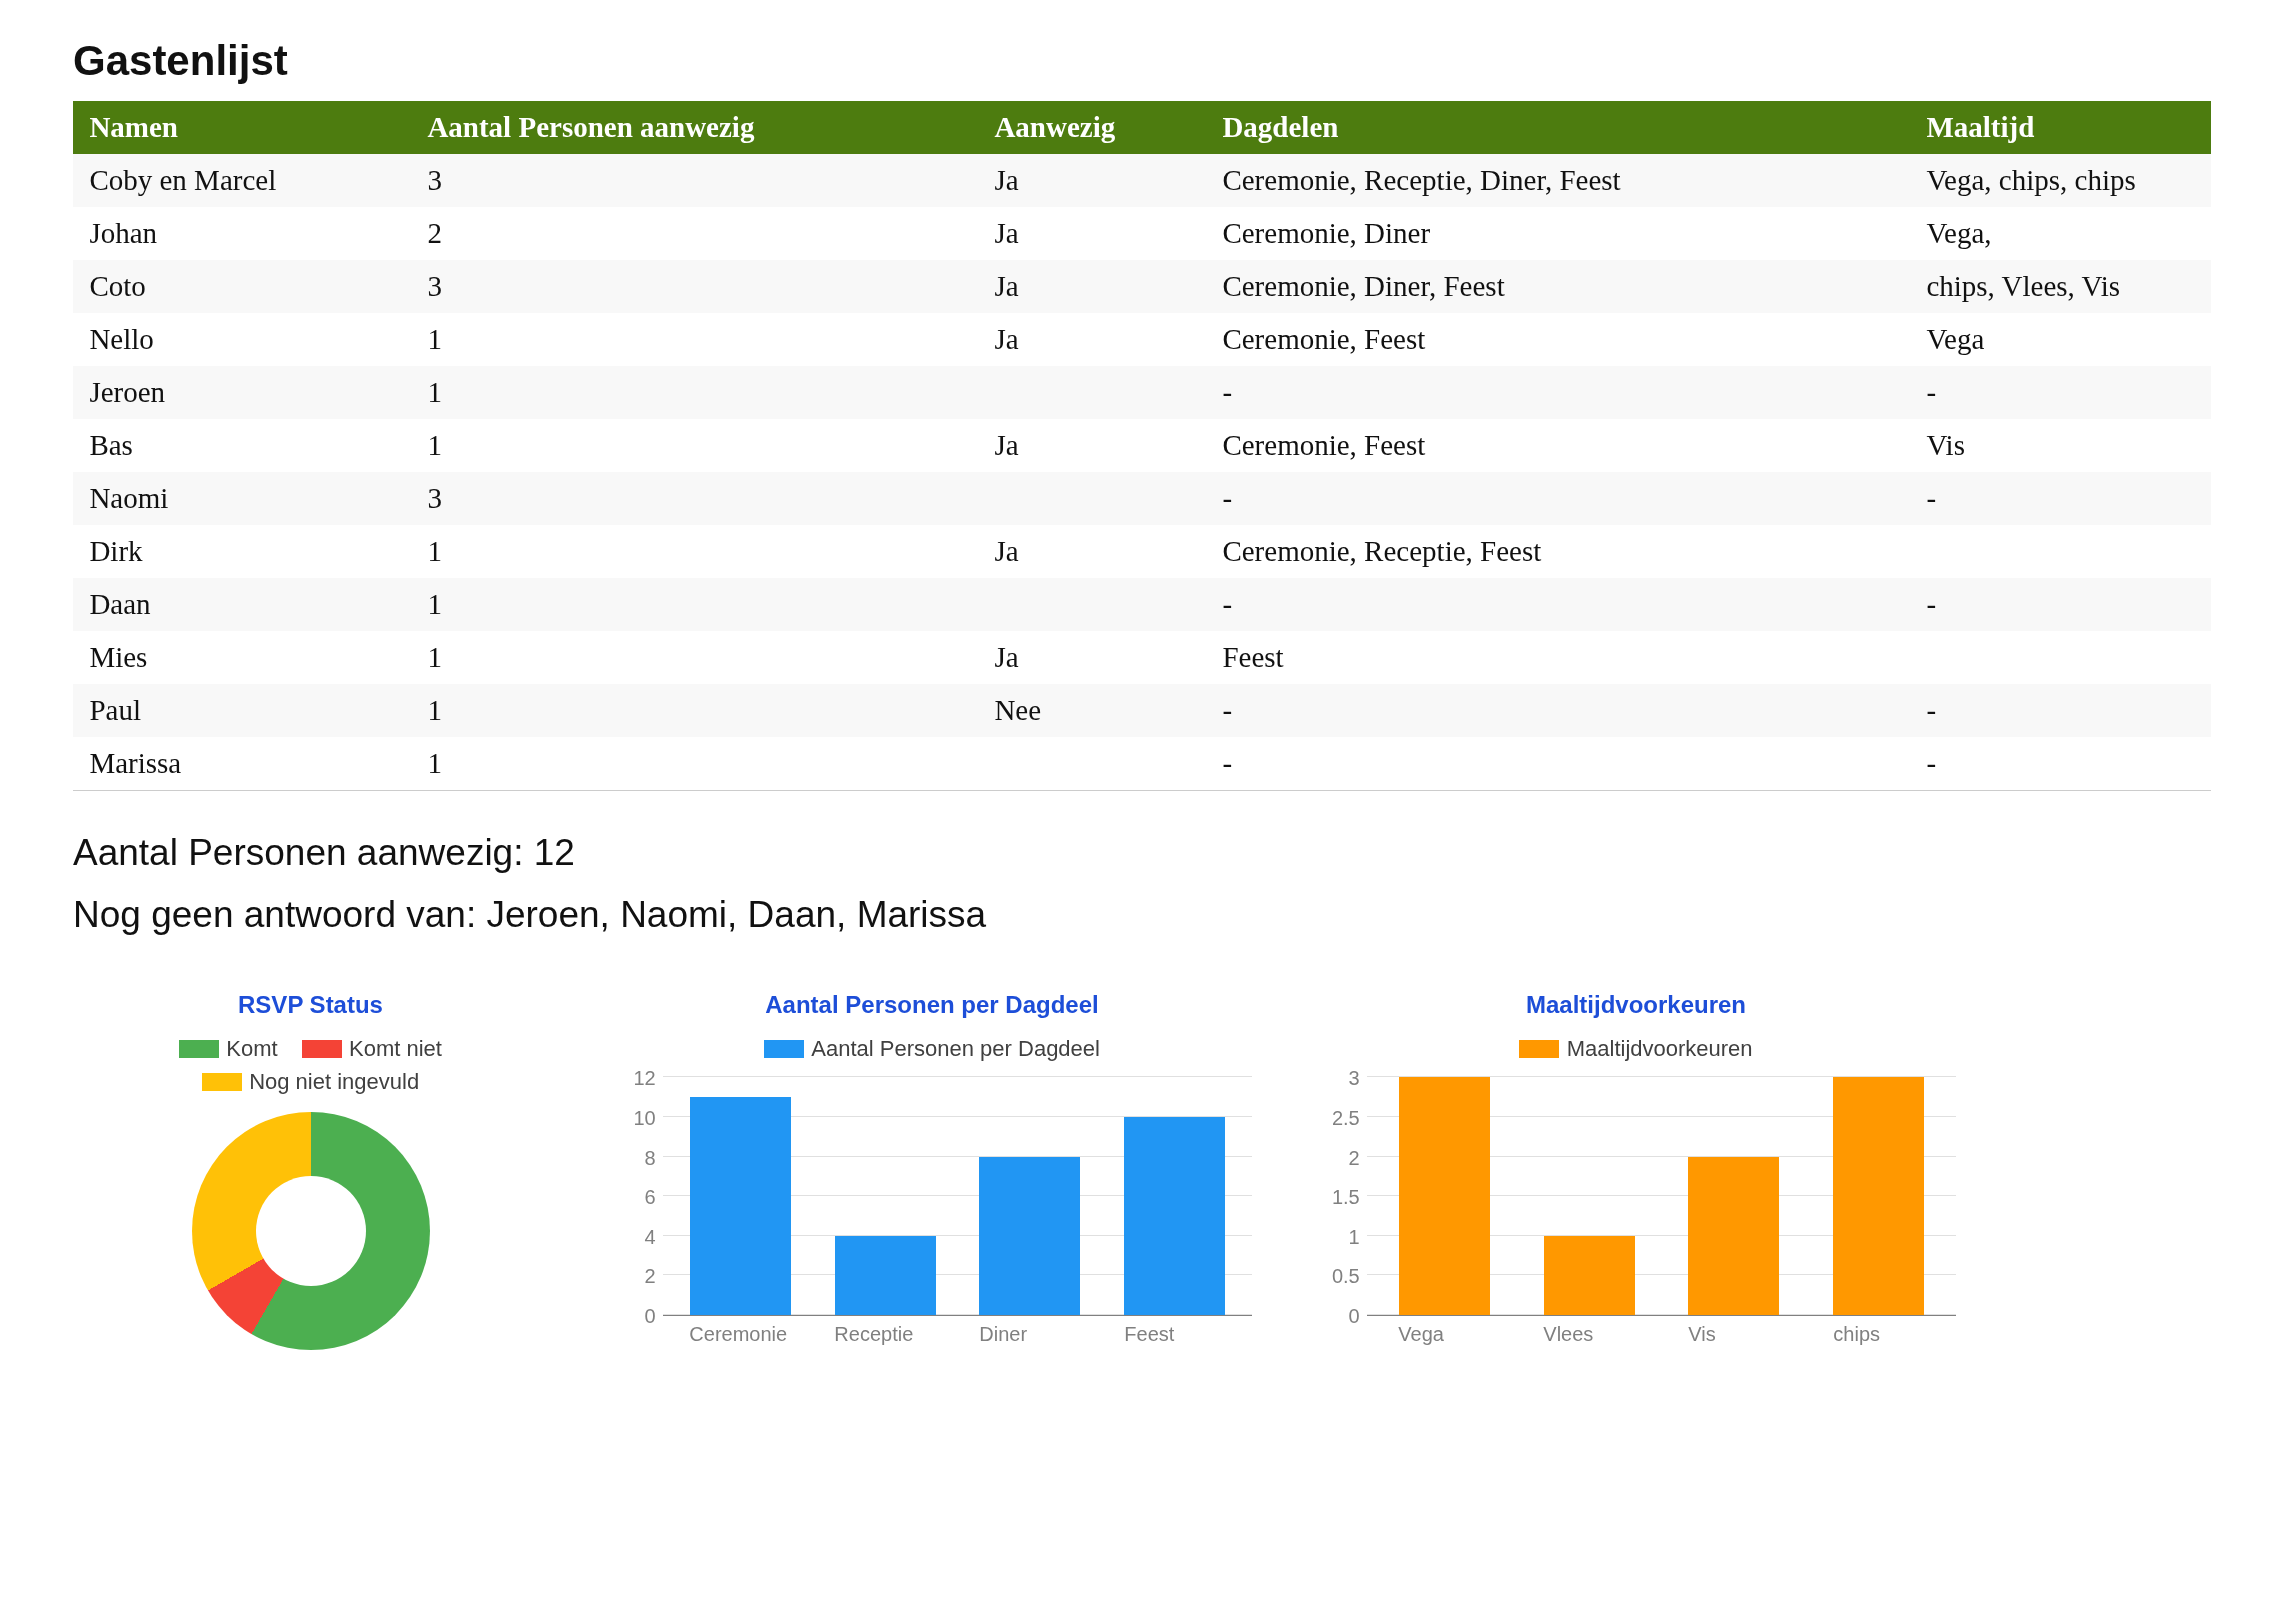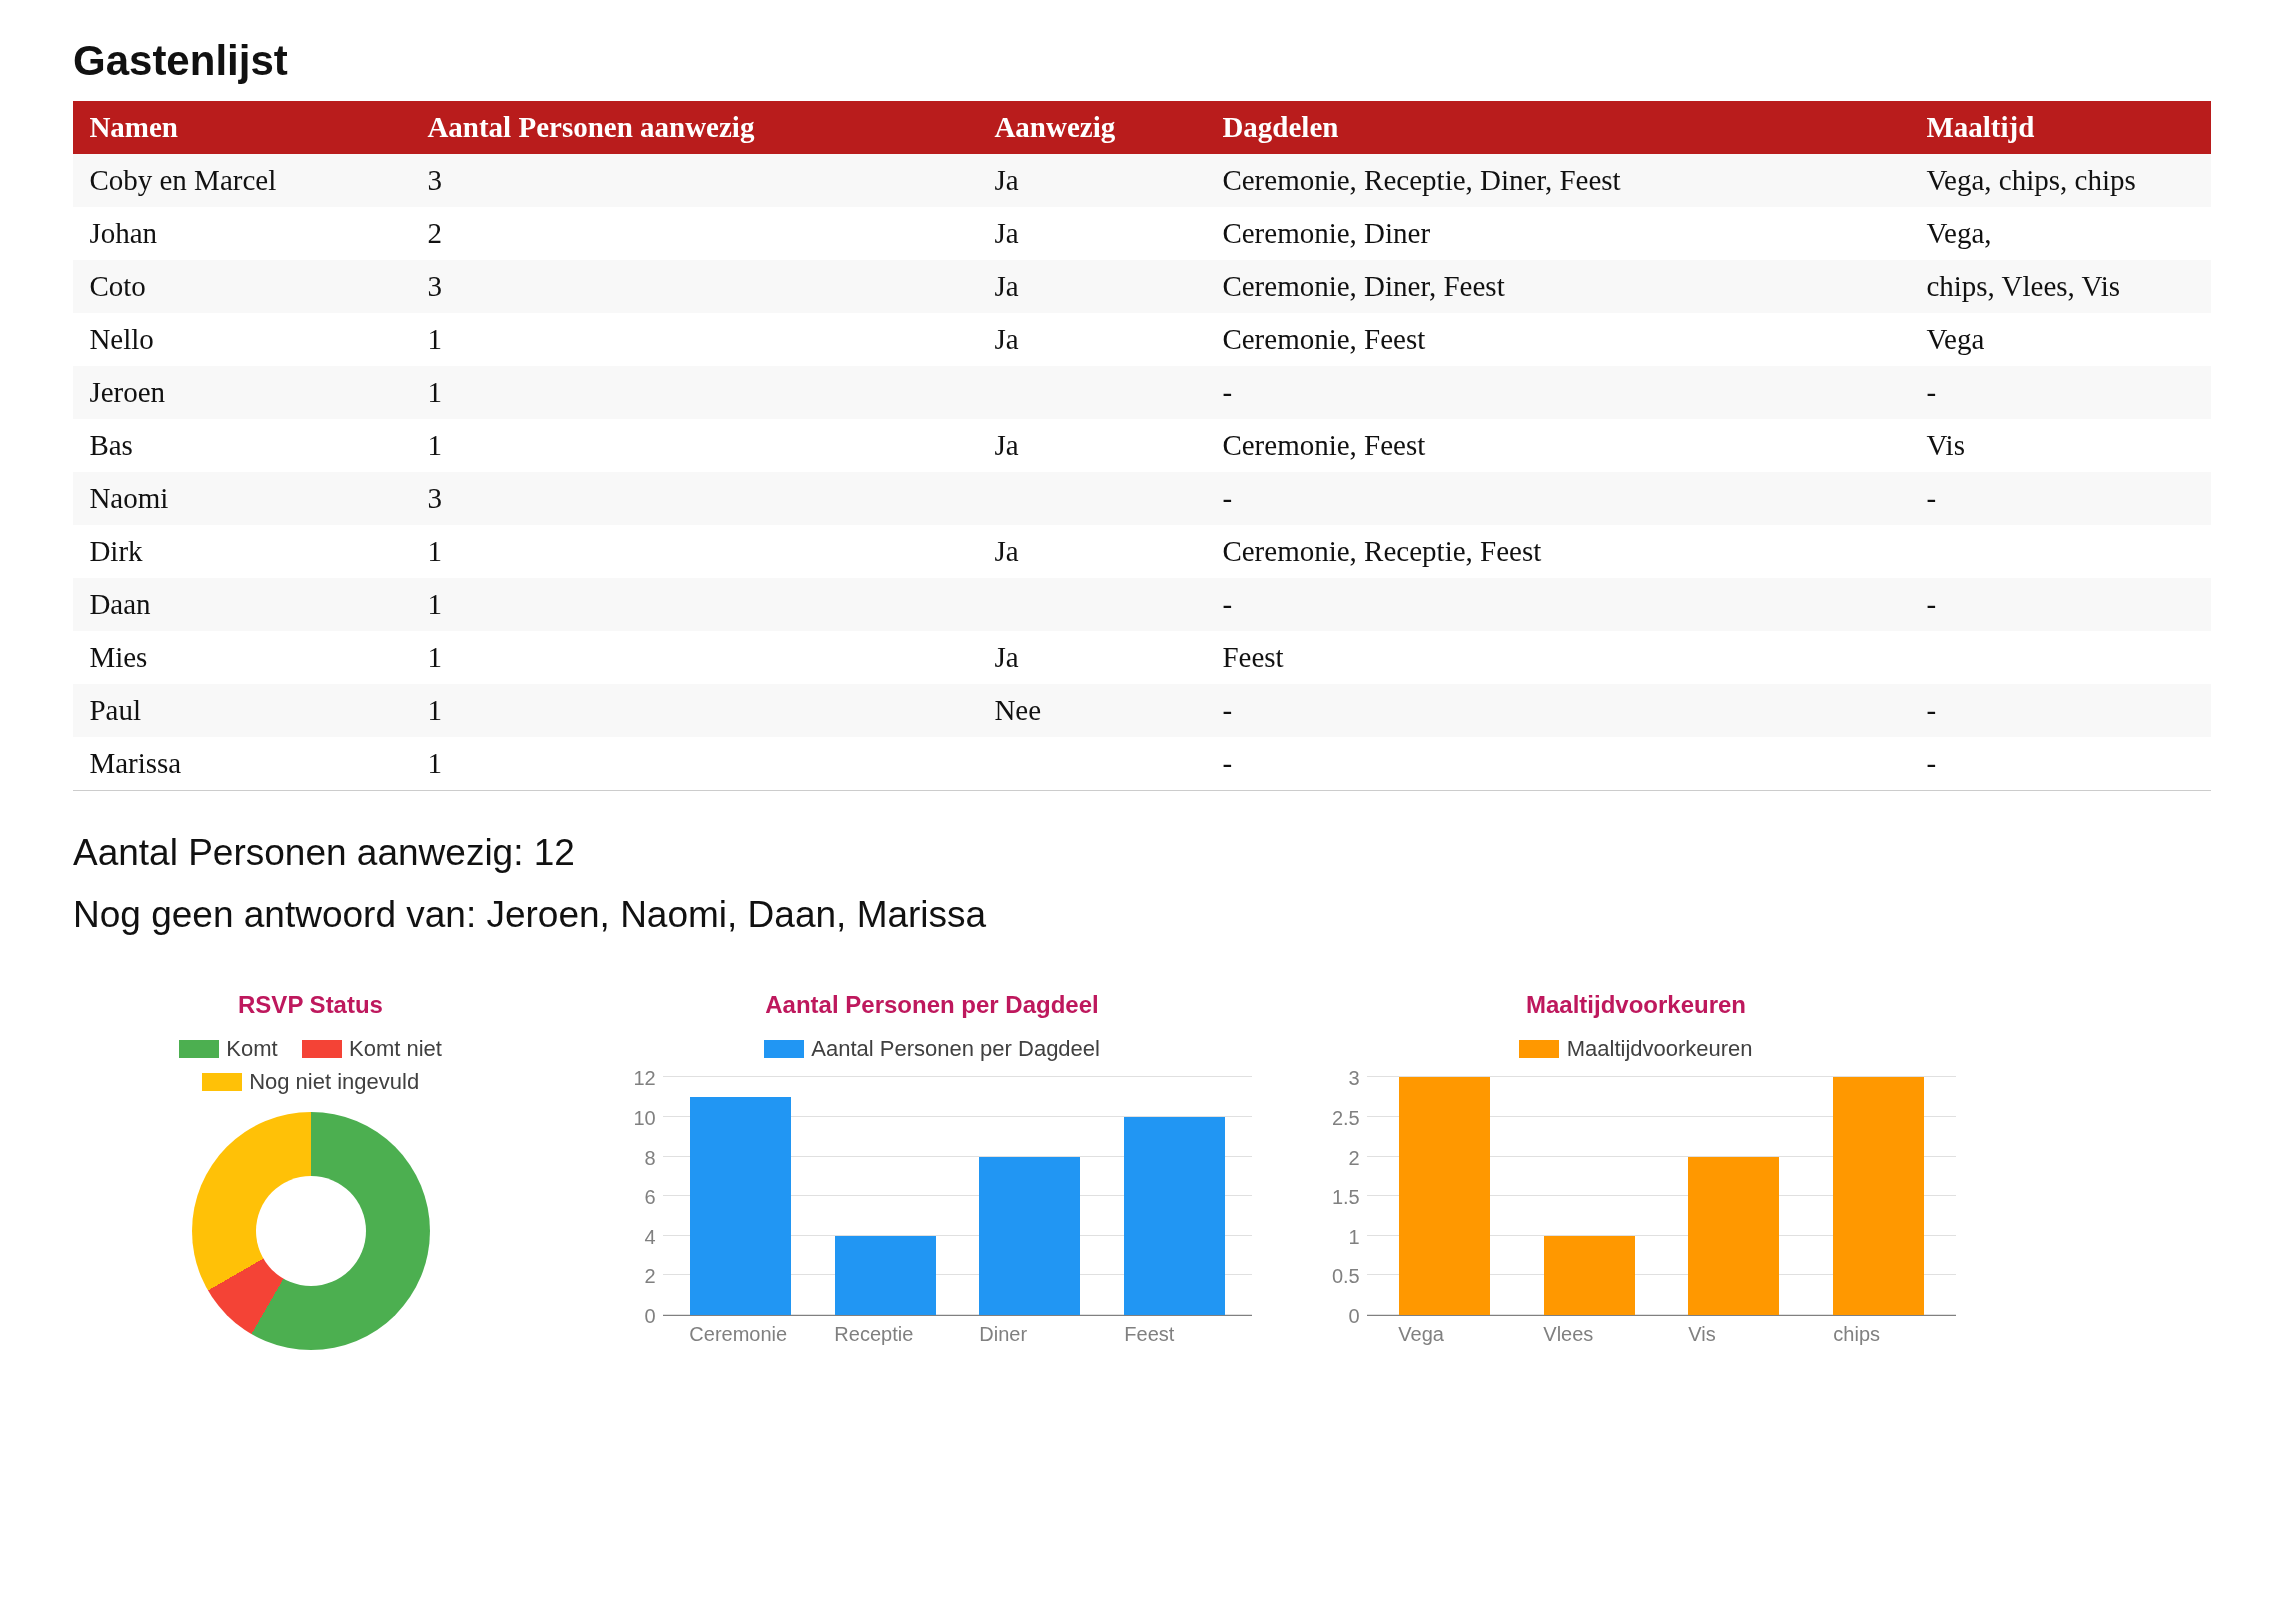--- a/index.html
+++ b/index.html
@@ -1,34 +1,34 @@
 <!DOCTYPE html>
 <html style="font-size:14.6px"><head>
 <meta charset="utf-8">
 <style>
   html,body{margin:0;padding:0;background:#fff;color:#111;font-family:Georgia,'Times New Roman',serif;}
   .page{width:2284px;min-height:1622px;box-sizing:border-box;padding:37px 73px 37px 73px;}
   h1.title{font-family:Arial,Helvetica,sans-serif;font-size:42px;font-weight:600;margin:0 0 16.4px 0;}
   table.guest{width:100%;border-collapse:collapse;font-size:29px;line-height:1.2;}
-  table.guest thead th{background:#b91c1c;color:#fff;font-family:'Times New Roman',Georgia,serif;font-weight:700;text-align:left;padding:9.1px 16.4px;border:none;font-size:29px;}
+  table.guest thead th{background:#4d7c0f;color:#fff;font-family:'Times New Roman',Georgia,serif;font-weight:700;text-align:left;padding:9.1px 16.4px;border:none;font-size:29px;}
   table.guest tbody td{padding:9.1px 16.4px;vertical-align:middle;border:none;}
   table.guest tbody tr:nth-child(odd){background:#f8f8f8;}
   table.guest tbody tr:nth-child(even){background:#ffffff;}
   table.guest tbody tr:last-child td{border-bottom:0.9px solid #ccc;}
   .col-namen{width:338px;}
   .col-aantal{width:567px;}
   .col-aanwezig{width:228px;}
   .col-dagdelen{width:704px;}
   .col-maaltijd{}
   .summary{font-family:Arial,Helvetica,sans-serif;font-size:37px;font-weight:400;margin:41px 0 0 0;}
   .summary2{font-family:Arial,Helvetica,sans-serif;font-size:37px;font-weight:400;margin:20px 0 0 0;}
   .charts{display:flex;gap:64px;margin-top:55px;align-items:flex-start;font-family:Arial,Helvetica,sans-serif;}
   .chart{width:640px;}
   .chart.narrow{width:475px;}
-  .chart-title{text-align:center;font-size:24px;font-weight:700;color:#be185d;margin-bottom:12.8px;}
+  .chart-title{text-align:center;font-size:24px;font-weight:700;color:#1d4ed8;margin-bottom:12.8px;}
   .legend{display:flex;flex-wrap:wrap;justify-content:center;gap:0 24px;font-size:22px;color:#404040;margin-bottom:12.8px;}
   .legend-item{display:flex;align-items:center;gap:7.3px;margin:3.7px 0;}
   .swatch{width:40px;height:18.3px;display:inline-block;}
   
   .donut-wrap{display:flex;justify-content:center;}
   .donut{width:238px;height:238px;border-radius:50%;position:relative;}
   .donut::after{content:"";position:absolute;top:50%;left:50%;width:110px;height:110px;background:#fff;border-radius:50%;transform:translate(-50%,-50%);}
   
   .bar-area{position:relative;height:238px;display:flex;align-items:stretch;}
   .yaxis{width:51px;position:relative;}

